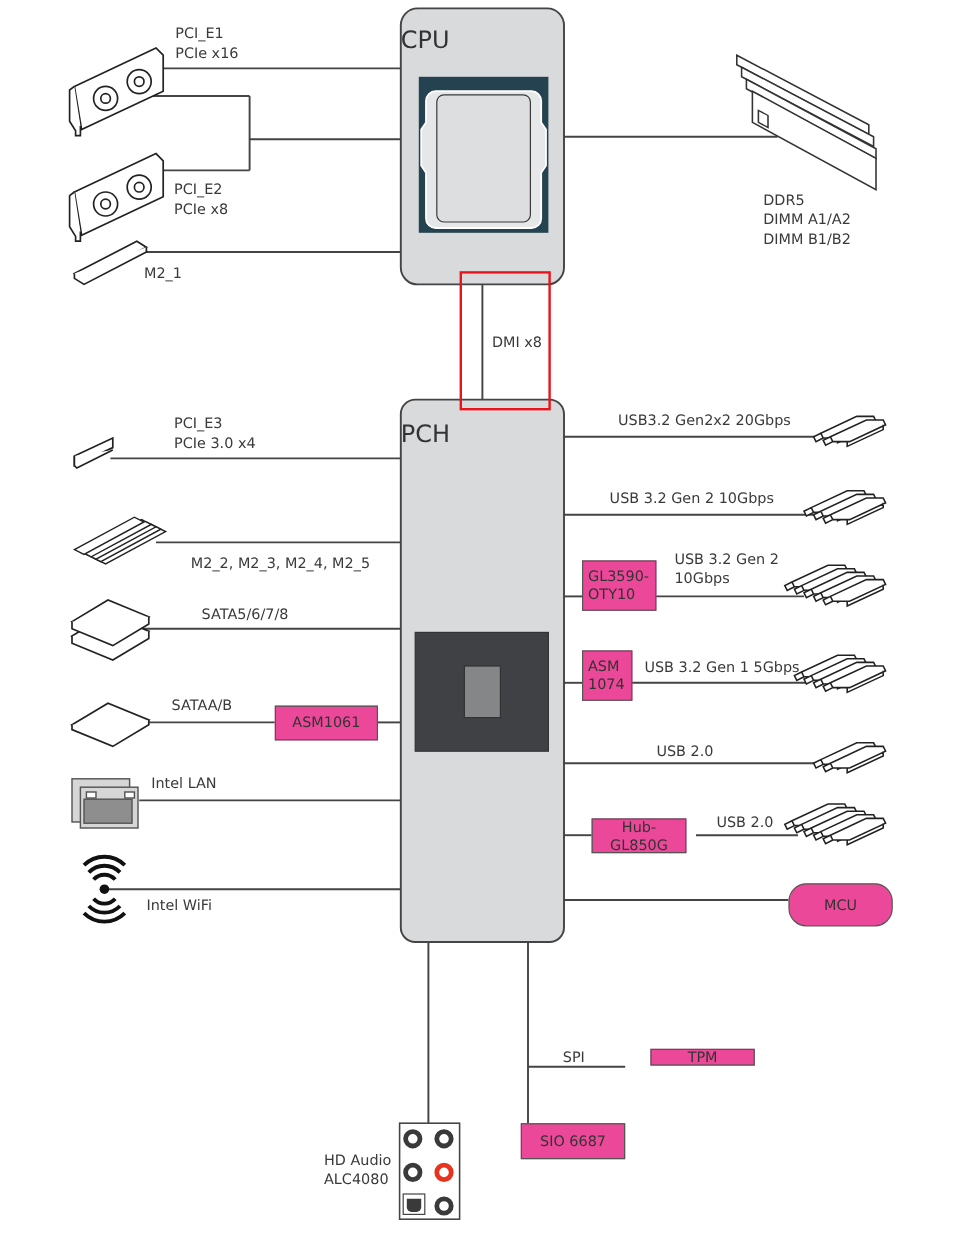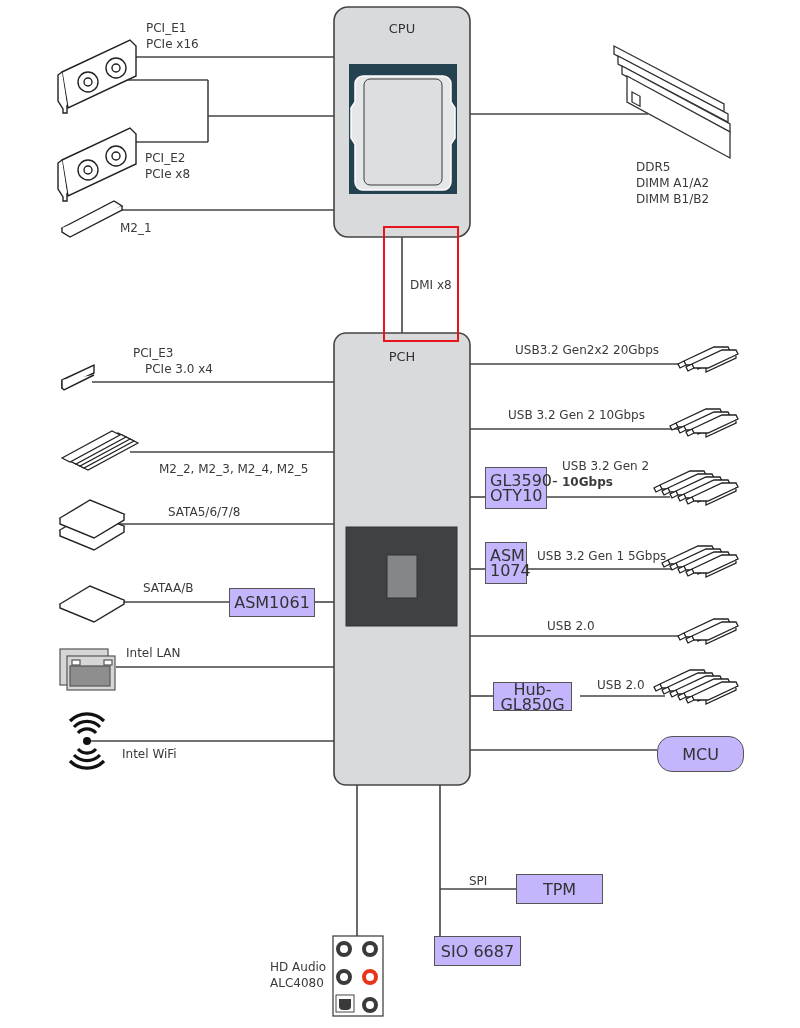--- a/index.html
+++ b/index.html
@@ -1,21 +1,21 @@
 <!DOCTYPE html>
 <html><head>
 <meta charset="utf-8">
 <style>
   html, body { margin:0; padding:0; background:#ffffff; }
   body { width:800px; height:1028px; position:relative; overflow:hidden;
          font-family:"DejaVu Sans", sans-serif; color:#333; }
   svg#diagram { position:absolute; left:0; top:0; }
   .lbl { position:absolute; font-size:12px; line-height:15px; color:#3a3a3a; white-space:pre; }
-  .chipttl { position:absolute; font-size:13px; color:#333; text-align:center; }
-  .box { position:absolute; border:1.3px solid #555; background:#c4b5fd; font-size:16px;
+  .chipttl { position:absolute; font-size:20px; color:#333; text-align:left; }
+  .box { position:absolute; border:1.3px solid #555; background:#ec4899; font-size:12px;
          color:#333; display:flex; align-items:center; justify-content:center; text-align:center; line-height:15px; box-sizing:border-box; }
   .box.left { justify-content:flex-start; padding-left:4px; text-align:left; }
 </style>
 </head>
 <body>
 
 <svg id="diagram" width="800" height="1028" viewBox="0 0 800 1028">
 
   <g stroke="#444" stroke-width="1.6" fill="none">
     <line x1="136" y1="57" x2="334" y2="57"></line>
@@ -193,40 +193,40 @@
 <div class="lbl" style="left:146px;top:21px;">PCI_E1</div>
 <div class="lbl" style="left:146px;top:37px;">PCIe x16</div>
 <div class="lbl" style="left:145px;top:151px;">PCI_E2</div>
 <div class="lbl" style="left:145px;top:167px;">PCIe x8</div>
 <div class="lbl" style="left:120px;top:221px;">M2_1</div>
 
 <div class="lbl" style="left:636px;top:160px;">DDR5</div>
 <div class="lbl" style="left:636px;top:176px;">DIMM A1/A2</div>
 <div class="lbl" style="left:636px;top:192px;">DIMM B1/B2</div>
 
-<div class="lbl" style="left:133px;top:346px;">PCI_E3</div>
+<div class="lbl" style="left:145px;top:346px;">PCI_E3</div>
 <div class="lbl" style="left:145px;top:362px;">PCIe 3.0 x4</div>
 <div class="lbl" style="left:159px;top:430px;margin-top:32px;">M2_2, M2_3, M2_4, M2_5</div>
 <div class="lbl" style="left:168px;top:505px;">SATA5/6/7/8</div>
 <div class="lbl" style="left:143px;top:581px;">SATAA/B</div>
 <div class="box" style="left:229px;top:588px;width:86px;height:29px;">ASM1061</div>
 <div class="lbl" style="left:126px;top:646px;">Intel LAN</div>
 <div class="lbl" style="left:122px;top:722px;margin-top:25px;">Intel WiFi</div>
 
 <div class="lbl" style="left:515px;top:343px;">USB3.2 Gen2x2 20Gbps</div>
 <div class="lbl" style="left:508px;top:408px;">USB 3.2 Gen 2 10Gbps</div>
 <div class="box left" style="left:485px;top:467px;width:62px;height:42px;white-space:pre;">GL3590-
 OTY10</div>
 <div class="lbl" style="left:562px;top:459px;">USB 3.2 Gen 2</div>
-<div class="lbl" style="left:562px;top:475px;font-weight:bold;">10Gbps</div>
+<div class="lbl" style="left:562px;top:475px;">10Gbps</div>
 <div class="box left" style="left:485px;top:542px;width:42px;height:42px;white-space:pre;">ASM
 1074</div>
 <div class="lbl" style="left:537px;top:549px;">USB 3.2 Gen 1 5Gbps</div>
 <div class="lbl" style="left:547px;top:619px;">USB 2.0</div>
 <div class="box" style="left:493px;top:682px;width:79px;height:29px;">Hub-GL850G</div>
 <div class="lbl" style="left:597px;top:678px;">USB 2.0</div>
 <div class="box" style="left:657px;top:736px;width:87px;height:36px;border-radius:15px;">MCU</div>
 
 <div class="lbl" style="left:270px;top:960px;">HD Audio</div>
 <div class="lbl" style="left:270px;top:976px;">ALC4080</div>
 <div class="lbl" style="left:469px;top:874px;">SPI</div>
-<div class="box" style="left:516px;top:874px;width:87px;height:30px;">TPM</div>
+<div class="box" style="left:542px;top:874px;width:87px;height:14px;">TPM</div>
 <div class="box" style="left:434px;top:936px;width:87px;height:30px;">SIO 6687</div>
 
 </body></html>

